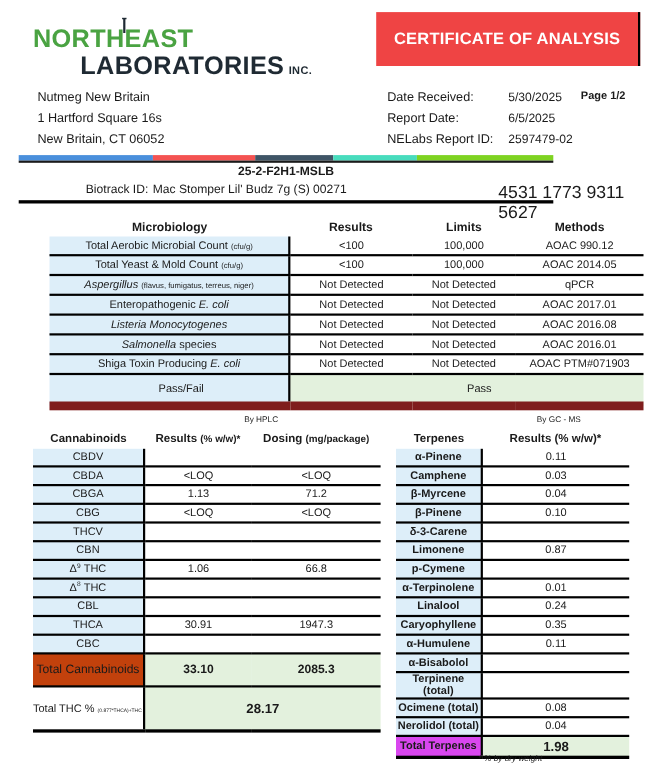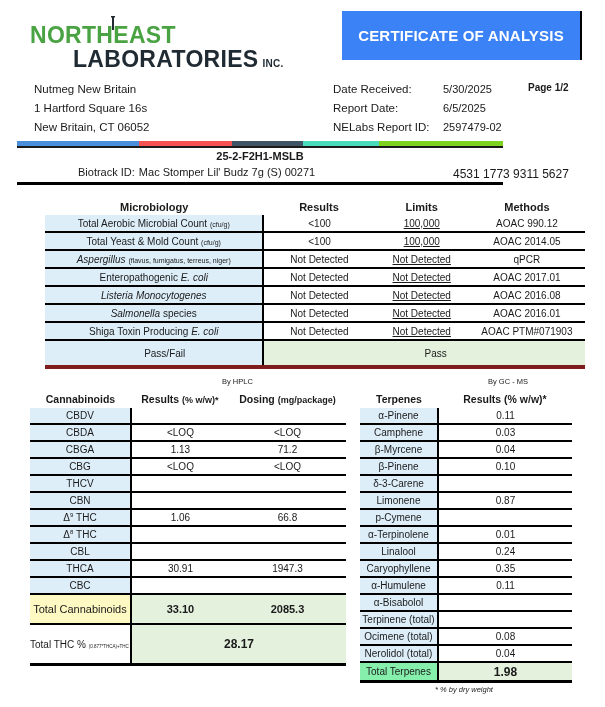--- a/index.html
+++ b/index.html
@@ -12,81 +12,81 @@
   .logo-line1 { position: absolute; left: 0; top: 2px; font-weight: bold; font-size: 23px;
                 color: #4aa342; letter-spacing: 0.3px; white-space: nowrap; }
   .logo-line2 { position: absolute; left: 43px; top: 26px; font-weight: bold; font-size: 23px;
                 color: #1f2a33; letter-spacing: 0.3px; white-space: nowrap; }
   .logo-inc { font-size: 10px; font-weight: bold; margin-left: 4px; }
   .flask { position: absolute; left: 75px; top: -4px; width: 16px; height: 14px; }
 
   .address { left: 34px; top: 80px; font-size: 11.5px; line-height: 19px; color: #1a1a1a; }
 
   
-  .coa-box { left: 342px; top: 11px; width: 238px; height: 49px; background: #3b82f6;
+  .coa-box { left: 342px; top: 11px; width: 238px; height: 49px; background: #ef4444;
              border-right: 2px solid #000; color: #ffffff; font-weight: bold; font-size: 15px;
              display: flex; align-items: center; justify-content: center; letter-spacing: 0.2px; }
   .page-num { left: 528px; top: 66px; font-size: 10px; font-weight: bold; margin-top: 16px; }
-  .meta { left: 333px; top: 80px; font-size: 11.5px; line-height: 19px; }
+  .meta { left: 352px; top: 80px; font-size: 11.5px; line-height: 19px; }
   .meta .row { display: flex; }
   .meta .k { width: 110px; }
   .meta .v { width: 100px; font-size: 11px; }
 
   
   .colorbar { left: 17px; top: 141px; width: 486px; height: 5px; display: flex; }
   .colorbar-under { left: 17px; top: 146px; width: 486px; height: 1.5px; background: #1a1a1a; }
   .colorbar span { display: block; height: 100%; }
 
   .sample-id { left: 0; width: 520px; top: 150px; text-align: center; font-weight: bold; font-size: 11px; }
   .biotrack { left: 78px; top: 166px; font-size: 11px; }
   .biotrack .lbl { margin-right: 4px; }
-  .barcode-num { left: 453px; top: 167px; font-size: 12px; }
+  .barcode-num { left: 453px; top: 167px; font-size: 16px; }
   .rule-thick { left: 17px; top: 182px; width: 486px; height: 3px; background: #000; }
 
   
   table { border-collapse: collapse; position: absolute; }
   .micro { left: 33px; top: 198px; width: 540px; margin-left: 12px; }
   .micro th { font-size: 11px; font-weight: bold; height: 17px; padding: 0; text-align: center; }
   .micro td { font-size: 10px; height: 14px; padding: 1px 0; text-align: center; border-bottom: 2px solid #000; }
   .micro td.name { background: #ddeef9; width: 205px; border-right: 2px solid #000; }
   .micro td.res { width: 115px; }
-  .micro td.lim { width: 98px; text-decoration: underline; }
+  .micro td.lim { width: 98px; }
   .micro td.met { width: 120px; }
-  .micro tr.pf td { height: 22px; border-bottom: 4px solid #7f1d1d; padding-left: 22px; }
+  .micro tr.pf td { height: 22px; border-bottom: 8px solid #7f1d1d; padding-left: 22px; }
   .micro tr.pf td.pass { background: #e3f1dd; }
   .small { font-size: 7px; }
   .it { font-style: italic; }
 
   
   .by-hplc { left: 222px; top: 377px; font-size: 7.5px; }
   .by-gcms { left: 488px; top: 377px; font-size: 7.5px; }
   .canna { left: 30px; top: 390px; width: 316px; padding-left: 32px; }
   .canna th { font-size: 10.5px; font-weight: bold; height: 18px; padding: 0; text-align: center; white-space: nowrap; }
   .canna th .sub { font-weight: bold; font-size: 9px; }
   .canna td { font-size: 10px; height: 15px; padding: 0; text-align: center; border-bottom: 2px solid #000; }
   .canna td.name { background: #ddeef9; width: 100px; border-right: 2px solid #000; }
   .canna td.r { width: 98px; }
   .canna td.d { width: 118px; }
   .canna tr.total td { height: 28px; font-size: 11px; }
   .canna tr.total td.g { background: #e3f1dd; font-weight: bold; }
-  .canna tr.total td.name { background: #fef9c3; }
+  .canna tr.total td.name { background: #c2410c; }
   .canna tr.thc td { height: 38px; border-bottom: 3px solid #000; }
   .canna tr.thc td.name { background: #ffffff; text-align: left; font-size: 10px; white-space: nowrap; overflow: hidden; }
   .canna tr.thc td.g { background: #e3f1dd; font-weight: bold; font-size: 12px; }
   .tiny { font-size: 4.5px; }
   sup { font-size: 6px; }
 
   
   .terp { left: 360px; top: 390px; width: 212px; padding-left: 40px; }
   .terp th { font-size: 10.5px; font-weight: bold; height: 18px; padding: 0; text-align: center; white-space: nowrap; }
   .terp td { font-size: 10px; height: 15px; padding: 0; text-align: center; border-bottom: 2px solid #000; }
-  .terp td.name { background: #ddeef9; width: 70px; border-right: 2px solid #000; }
+  .terp td.name { background: #ddeef9; width: 70px; border-right: 2px solid #000; font-weight: bold; }
   .terp td.r { width: 121px; }
   .terp tr.total td { height: 17px; border-bottom: 3px solid #000; font-size: 10px; }
-  .terp tr.total td.name { background: #86efac; }
+  .terp tr.total td.name { background: #d946ef; }
   .terp tr.total td.g { background: #e3f1dd; font-weight: bold; font-size: 12px; }
   .footnote { left: 435px; top: 685px; font-size: 7.5px; font-style: italic; }
 </style>
 </head>
 <body>
 
 <div class="abs logo">
   <div class="logo-line1">NORTHEAST</div>
   <svg class="flask" viewBox="0 0 16 14">
     <rect x="6" y="0" width="4" height="1.5" fill="#1f2a33"></rect>

